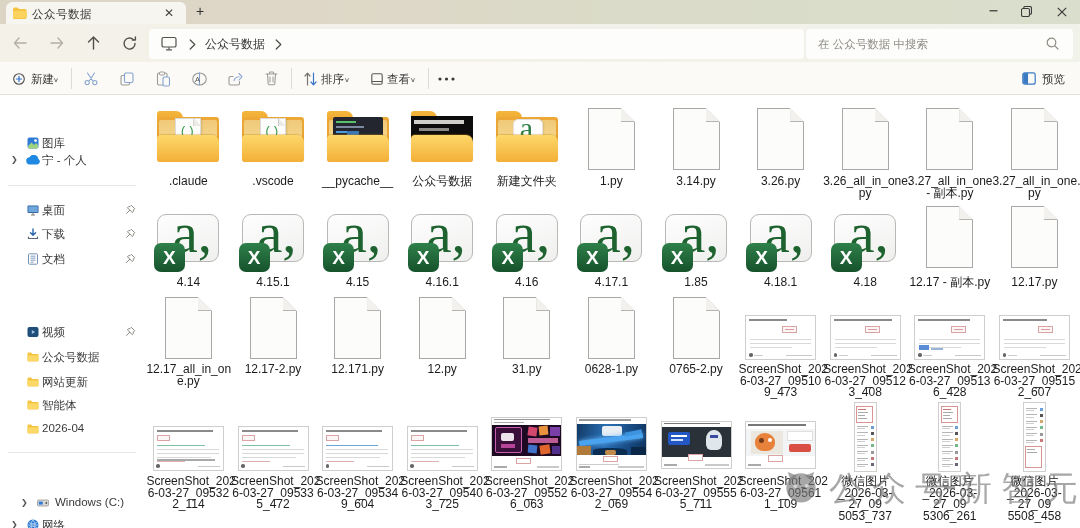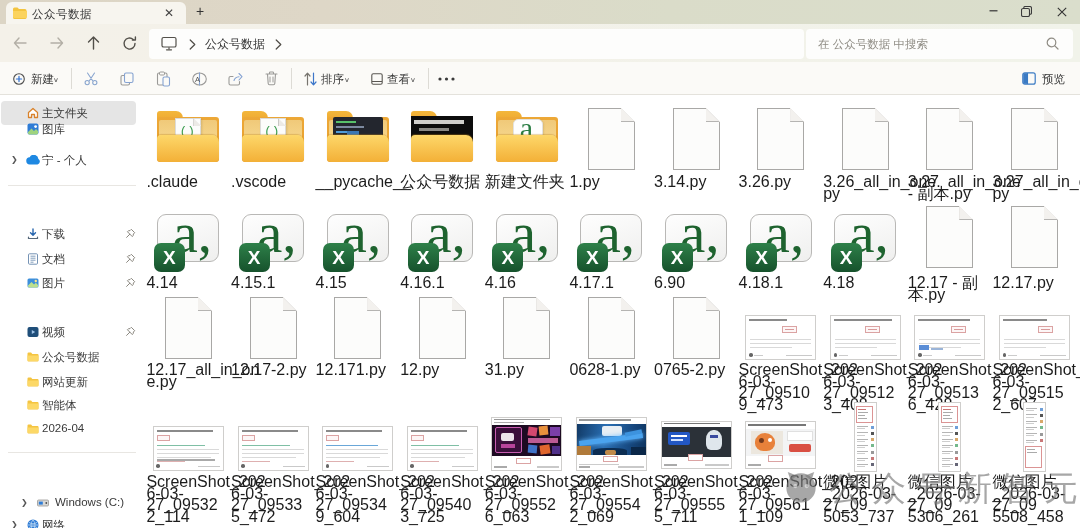--- a/index.html
+++ b/index.html
@@ -26,21 +26,21 @@
 #sidebar{position:absolute;left:0;top:95px;width:145px;height:433px;background:#fff}
 .srow{position:absolute;left:1px;width:135px;height:24px}
 .srow.sel{background:#e5e5e5;border-radius:4px}
 .stext{position:absolute;left:41px;top:5px;font-size:11.5px;color:#3a3a3a;white-space:nowrap}
 .sicon{position:absolute;left:26px;top:6px;width:12px;height:12px}
 .spin{position:absolute;left:124px;top:6px;width:11px;height:11px}
 .schev{position:absolute;left:10px;top:7px;font-size:8px;color:#555}
 .ssep{position:absolute;left:8px;width:128px;height:1px;background:#e8e6e2}
 
 #main{position:absolute;left:145px;top:95px;width:935px;height:433px;background:#fff;overflow:hidden}
-.lb{position:absolute;width:84px;font-size:16px;line-height:11.7px;color:#1c1c1c}
+.lb{position:absolute;width:84px;text-align:center;font-size:12px;line-height:11.7px;color:#1c1c1c}
 
 .fold{position:absolute;width:62px;height:51px}
 .fold .tabf{position:absolute;left:0;top:0;width:26px;height:12px;background:linear-gradient(#f3b73c,#eda42e);border-radius:3px 7px 0 0}
 .fold .bodyb{position:absolute;left:0;top:6px;width:62px;height:45px;background:linear-gradient(#eda837,#e59d2a);border-radius:3px}
 .fold .inner{position:absolute;left:2px;top:9px;width:58px;height:22px;background:linear-gradient(#f0c979,#f6d88f);border-radius:2px 2px 0 0;overflow:visible}
 .fold .front{position:absolute;left:0;top:24px;width:62px;height:27px;background:linear-gradient(#fdd76a,#f3b037);border-radius:4px 7px 4px 4px;box-shadow:0 -1px 1px rgba(190,130,20,.35)}
 
 .page{position:absolute;width:47px;height:62px;background:#fcfcfb;border:1px solid #a9a8a6;}
 .page:before{content:"";position:absolute;right:-1px;top:-1px;border-style:solid;border-width:0 14px 14px 0;border-color:#fff #fff #d6d5d3 #d6d5d3}
 .page:after{content:"";position:absolute;right:-1px;top:-1px;width:14px;height:14px;background:#f3f1ee;clip-path:polygon(0 0,100% 100%,0 100%);box-shadow:inset -1px -1px 0 #b5b4b2}
@@ -168,71 +168,65 @@
       <circle cx="15" cy="2" r="1.6" fill="#3a3a3a"></circle>
     </svg>
   <svg class="abs" style="left:1022px;top:10px" width="14" height="13" viewBox="0 0 14 13">
       <rect x="0.8" y="0.8" width="12.4" height="11.4" rx="2" fill="none" stroke="#3b7bc4" stroke-width="1.2"></rect>
       <path d="M5.5 1 v11" stroke="#3b7bc4" stroke-width="1.1"></path>
       <rect x="1.2" y="1.2" width="4" height="10.6" fill="#3b7bc4"></rect>
     </svg>
   <span class="tlabel" style="left:1042px">预览</span>
 </div>
 <div id="sidebar">
-  <div class="srow sel" style="top:6px">
-      <svg class="sicon" viewBox="0 0 12 12">
-        <path d="M1.5 5.5 L6 1.5 L10.5 5.5 V10.5 H7.5 V7.5 H4.5 V10.5 H1.5 Z" fill="#fff" stroke="#d9822b" stroke-width="1.3" stroke-linejoin="round"></path>
-      </svg>
-      <span class="stext">主文件夹</span>
-    </div>
-  <div class="srow" style="top:22px">
+  <div class="srow" style="top:36px">
       <svg class="sicon" viewBox="0 0 12 12">
         <rect x="0.5" y="0.5" width="11" height="11" rx="2" fill="#2f7cd6"></rect>
         <path d="M1 9 L4.5 5.5 L7 8 L9 6 L11 8 V10 a1.5 1.5 0 0 1 -1.5 1.5 h-7 A1.5 1.5 0 0 1 1 10 Z" fill="#9fd47e"></path>
         <circle cx="8.6" cy="3.6" r="1.4" fill="#fff"></circle>
       </svg>
       <span class="stext">图库</span>
     </div>
   <div class="srow" style="top:53px">
       <span class="schev">❯</span>
       <svg class="sicon" style="width:14px;height:10px;top:7px;left:25px" viewBox="0 0 14 10">
         <path d="M4 9.5 a3.6 3.6 0 0 1 -0.3-7.2 A4.6 4.6 0 0 1 12.4 4 A3 3 0 0 1 11.5 9.5 Z" fill="#1e88e2"></path>
       </svg>
       <span class="stext">宁 - 个人</span>
     </div>
   <div class="ssep" style="top:90px"></div>
+  <div class="srow" style="top:103px">
+      <svg class="sicon" viewBox="0 0 12 12">
+        <rect x="0.5" y="1.5" width="11" height="7.5" rx="1" fill="#2b5d9b"></rect>
+        <rect x="1.3" y="2.3" width="9.4" height="5.9" fill="#6ea7dc"></rect>
+        <path d="M4 11 h4 M6 9 v2" stroke="#7c7a75" stroke-width="1"></path>
+      </svg>
+      <span class="stext">桌面</span>
+      <svg class="spin" viewBox="0 0 11 11">
+        <path d="M6.3 1.3 L9.7 4.7 L8.4 6 Q8.6 7.6 7.3 8.6 L2.4 3.7 Q3.4 2.4 5 2.6 Z" fill="none" stroke="#8b8880" stroke-width="1" stroke-linejoin="round"></path>
+        <path d="M4.8 6.2 L1.6 9.4" stroke="#8b8880" stroke-width="1" stroke-linecap="round"></path>
+      </svg>
+    </div>
   <div class="srow" style="top:127px">
       <svg class="sicon" viewBox="0 0 12 12">
         <path d="M6 1 V7 M3.5 4.8 L6 7.3 L8.5 4.8" stroke="#2866ae" stroke-width="1.4" fill="none" stroke-linecap="round" stroke-linejoin="round"></path>
         <path d="M1.5 9 V10.5 H10.5 V9" stroke="#56687a" stroke-width="1.2" fill="none" stroke-linecap="round"></path>
       </svg>
       <span class="stext">下载</span>
       <svg class="spin" viewBox="0 0 11 11">
         <path d="M6.3 1.3 L9.7 4.7 L8.4 6 Q8.6 7.6 7.3 8.6 L2.4 3.7 Q3.4 2.4 5 2.6 Z" fill="none" stroke="#8b8880" stroke-width="1" stroke-linejoin="round"></path>
         <path d="M4.8 6.2 L1.6 9.4" stroke="#8b8880" stroke-width="1" stroke-linecap="round"></path>
       </svg>
     </div>
   <div class="srow" style="top:152px">
       <svg class="sicon" viewBox="0 0 12 12">
         <rect x="1.5" y="0.8" width="9" height="10.4" rx="1" fill="#fff" stroke="#7593b5" stroke-width="1"></rect>
         <path d="M3.5 3.2 h5 M3.5 5.2 h5 M3.5 7.2 h5 M3.5 9.2 h3" stroke="#7593b5" stroke-width="0.9"></path>
       </svg>
       <span class="stext">文档</span>
-      <svg class="spin" viewBox="0 0 11 11">
-        <path d="M6.3 1.3 L9.7 4.7 L8.4 6 Q8.6 7.6 7.3 8.6 L2.4 3.7 Q3.4 2.4 5 2.6 Z" fill="none" stroke="#8b8880" stroke-width="1" stroke-linejoin="round"></path>
-        <path d="M4.8 6.2 L1.6 9.4" stroke="#8b8880" stroke-width="1" stroke-linecap="round"></path>
-      </svg>
-    </div>
-  <div class="srow" style="top:176px">
-      <svg class="sicon" viewBox="0 0 12 12">
-        <rect x="0.5" y="1.5" width="11" height="9" rx="1.5" fill="#3d8fdb"></rect>
-        <path d="M1 8.5 L4.5 5 L7 7.5 L8.8 5.7 L11 8 V9 a1.5 1.5 0 0 1 -1.5 1.5 h-7 A1.5 1.5 0 0 1 1 9 Z" fill="#bde08e"></path>
-        <circle cx="8.8" cy="4" r="1.2" fill="#fde28a"></circle>
-      </svg>
-      <span class="stext">图片</span>
       <svg class="spin" viewBox="0 0 11 11">
         <path d="M6.3 1.3 L9.7 4.7 L8.4 6 Q8.6 7.6 7.3 8.6 L2.4 3.7 Q3.4 2.4 5 2.6 Z" fill="none" stroke="#8b8880" stroke-width="1" stroke-linejoin="round"></path>
         <path d="M4.8 6.2 L1.6 9.4" stroke="#8b8880" stroke-width="1" stroke-linecap="round"></path>
       </svg>
     </div>
   <div class="srow" style="top:225px">
       <svg class="sicon" viewBox="0 0 12 12">
         <rect x="0.5" y="1" width="11" height="10" rx="2" fill="#1f4e79"></rect>
         <path d="M4.8 4 L8.2 6 L4.8 8 Z" fill="#9fc3e8"></path>
       </svg>
@@ -401,21 +395,21 @@
     </div>
     <div class="xbadge" style="left:685.7px;top:148px">X</div>
 <div class="page" style="left:781.3px;top:111px"></div>
 <div class="page" style="left:865.9px;top:111px"></div>
 <div class="lb" style="left:1.4px;top:182px">4.14</div>
 <div class="lb" style="left:86.0px;top:182px">4.15.1</div>
 <div class="lb" style="left:170.6px;top:182px">4.15</div>
 <div class="lb" style="left:255.2px;top:182px">4.16.1</div>
 <div class="lb" style="left:339.8px;top:182px">4.16</div>
 <div class="lb" style="left:424.4px;top:182px">4.17.1</div>
-<div class="lb" style="left:509.0px;top:182px">6.90</div>
+<div class="lb" style="left:509.0px;top:182px">1.85</div>
 <div class="lb" style="left:593.6px;top:182px">4.18.1</div>
 <div class="lb" style="left:678.2px;top:182px">4.18</div>
 <div class="lb" style="left:762.8px;top:182px">12.17 - 副本.py</div>
 <div class="lb" style="left:847.4px;top:182px">12.17.py</div>
 <div class="page" style="left:19.9px;top:202px"></div>
 <div class="page" style="left:104.5px;top:202px"></div>
 <div class="page" style="left:189.1px;top:202px"></div>
 <div class="page" style="left:273.7px;top:202px"></div>
 <div class="page" style="left:358.3px;top:202px"></div>
 <div class="page" style="left:442.9px;top:202px"></div>

